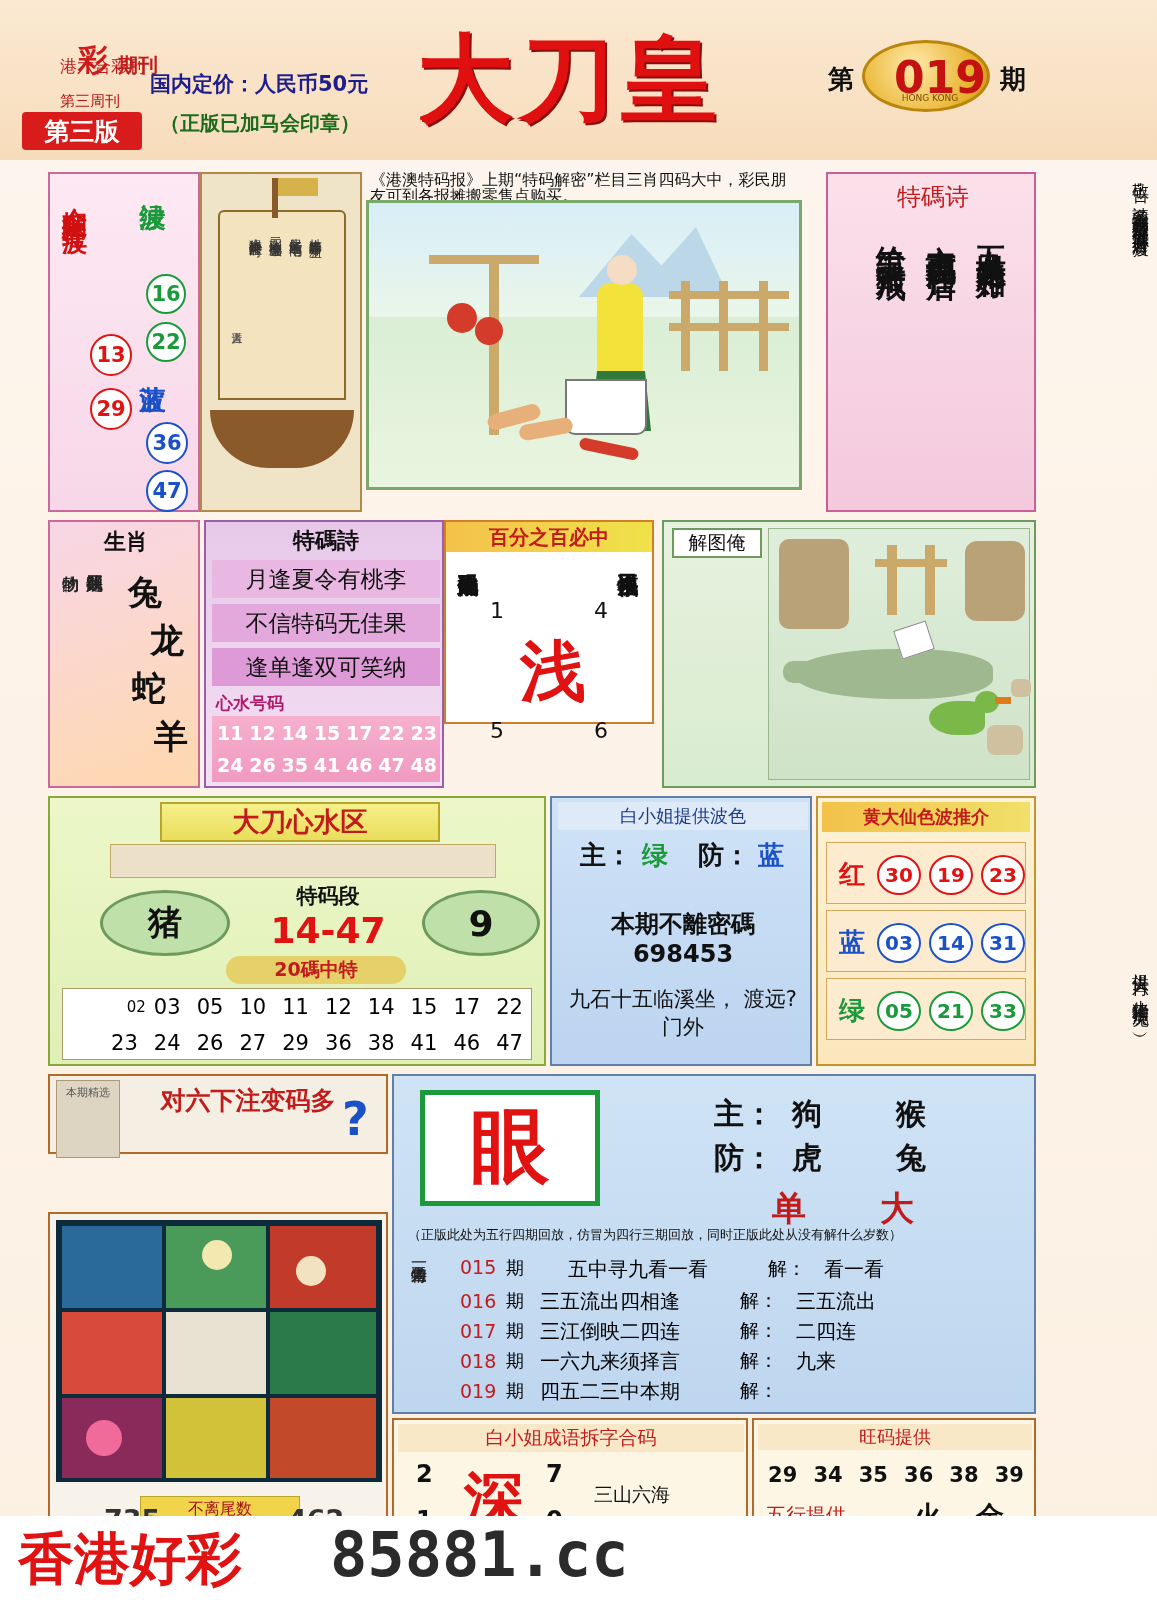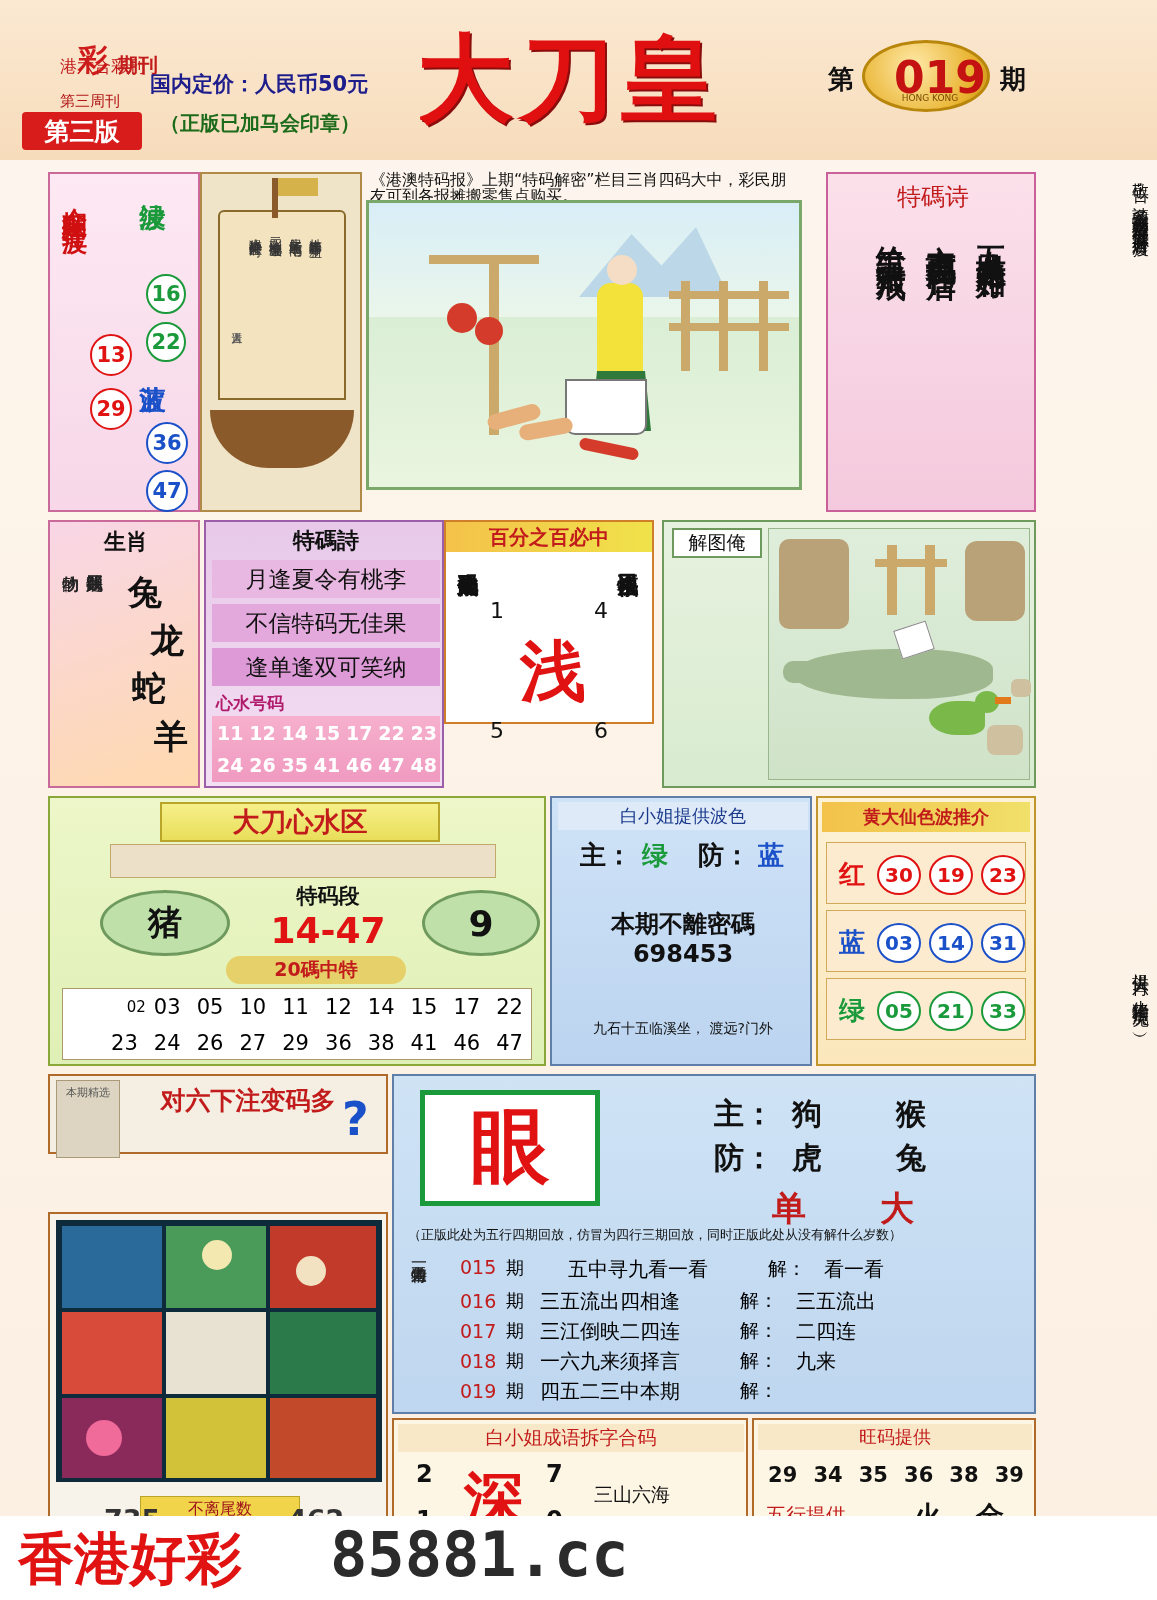--- a/index.html
+++ b/index.html
@@ -249,21 +249,21 @@
     </div>
   </div>
 
   <div class="abs s3-b">
     <div class="abs ctr" style="left:6px;top:4px;width:250px;height:28px;background:#dfeaf8;color:#1a3a8c;font-size:18px;">白小姐提供波色</div>
     <div class="abs" style="left:28px;top:40px;font-size:26px;color:#111;font-weight:bold;">主：</div>
     <div class="abs" style="left:90px;top:40px;font-size:26px;color:#1a9a3a;font-weight:bold;">绿</div>
     <div class="abs" style="left:146px;top:40px;font-size:26px;color:#111;font-weight:bold;">防：</div>
     <div class="abs" style="left:206px;top:40px;font-size:26px;color:#1a50c8;font-weight:bold;">蓝</div>
     <div class="abs ctr" style="left:8px;top:118px;width:246px;height:44px;color:#111;font-size:24px;font-weight:bold;">本期不離密碼 698453</div>
-    <div class="abs ctr" style="left:8px;top:216px;width:246px;height:30px;color:#111;font-size:14px;">九石十五临溪坐，  渡远?门外</div>
+    <div class="abs ctr" style="left:8px;top:200px;width:246px;height:30px;color:#111;font-size:21px;">九石十五临溪坐，  渡远?门外</div>
   </div>
 
   <div class="abs s3-c">
     <div class="abs ctr" style="left:4px;top:4px;width:208px;height:30px;background:linear-gradient(90deg,#f3c24a,#f0e06a);color:#c21b1b;font-size:18px;font-weight:bold;">黄大仙色波推介</div>
 
     <div class="abs" style="left:8px;top:44px;width:200px;height:62px;background:#fdebd0;border:1px solid #d2a85a;">
       <span class="abs ctr" style="left:4px;top:12px;width:42px;height:38px;font-size:26px;font-weight:bold;color:#e11212;">红</span>
       <span class="abs circle" style="left:50px;top:12px;width:44px;height:40px;border:2px solid #e11212;color:#e11212;font-size:20px;font-weight:bold;background:#fff;">30</span>
       <span class="abs circle" style="left:102px;top:12px;width:44px;height:40px;border:2px solid #e11212;color:#e11212;font-size:20px;font-weight:bold;background:#fff;">19</span>
       <span class="abs circle" style="left:154px;top:12px;width:44px;height:40px;border:2px solid #e11212;color:#e11212;font-size:20px;font-weight:bold;background:#fff;">23</span>

